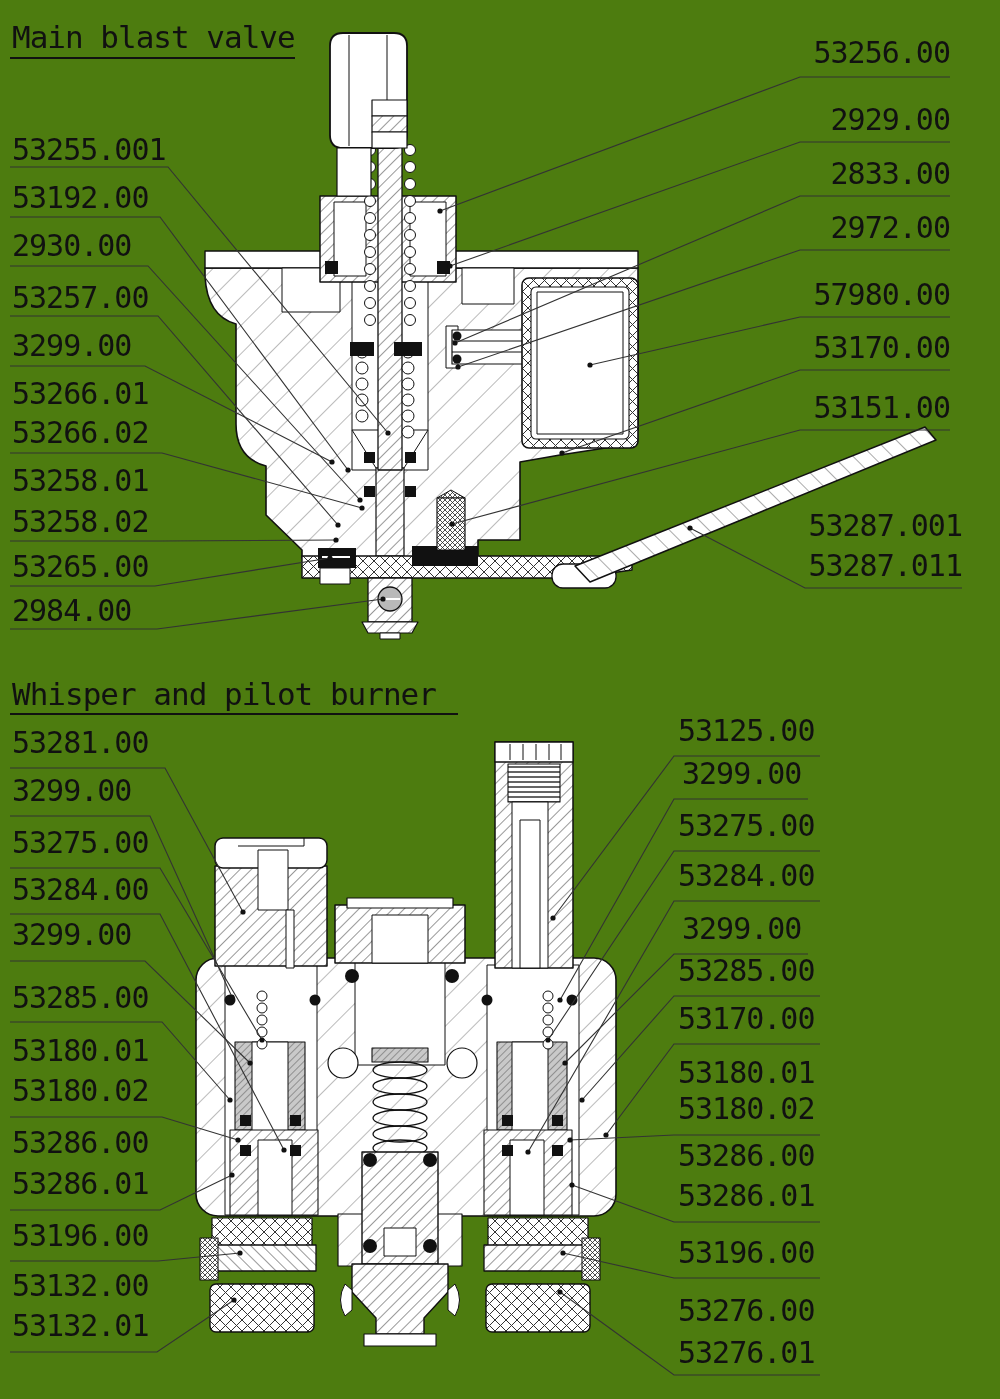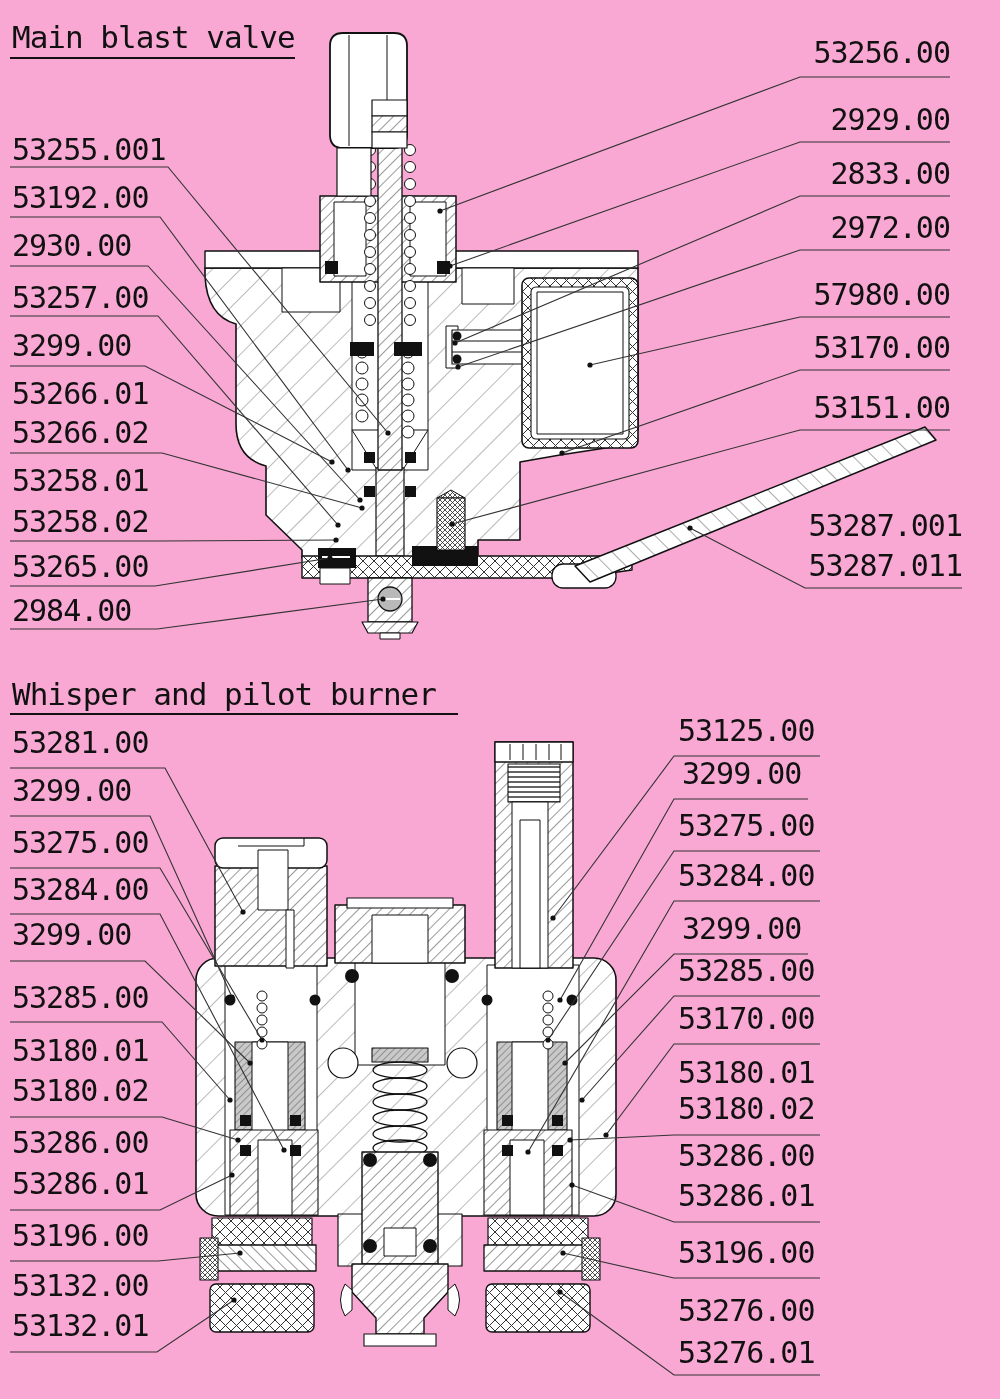--- a/index.html
+++ b/index.html
@@ -1,16 +1,16 @@
 <!DOCTYPE html>
 <html><head>
 <meta charset="utf-8">
 <style>
   html,body{margin:0;padding:0;background:#ffffff;}
-  .canvas{position:relative;width:1000px;height:1399px;background:#f9a8d4;overflow:hidden;
+  .canvas{position:relative;width:1000px;height:1399px;background:#4d7c0f;overflow:hidden;
           font-family:"DejaVu Sans Mono", monospace;}
   svg{position:absolute;left:0;top:0;}
   text{fill:#111111;font-family:"DejaVu Sans Mono", monospace;}
   .lbl{font-size:30px;letter-spacing:-1px;}
   .ttl{font-size:31px;letter-spacing:-1px;}
 </style>
 </head>
 <body>
 
 <div class="canvas">

